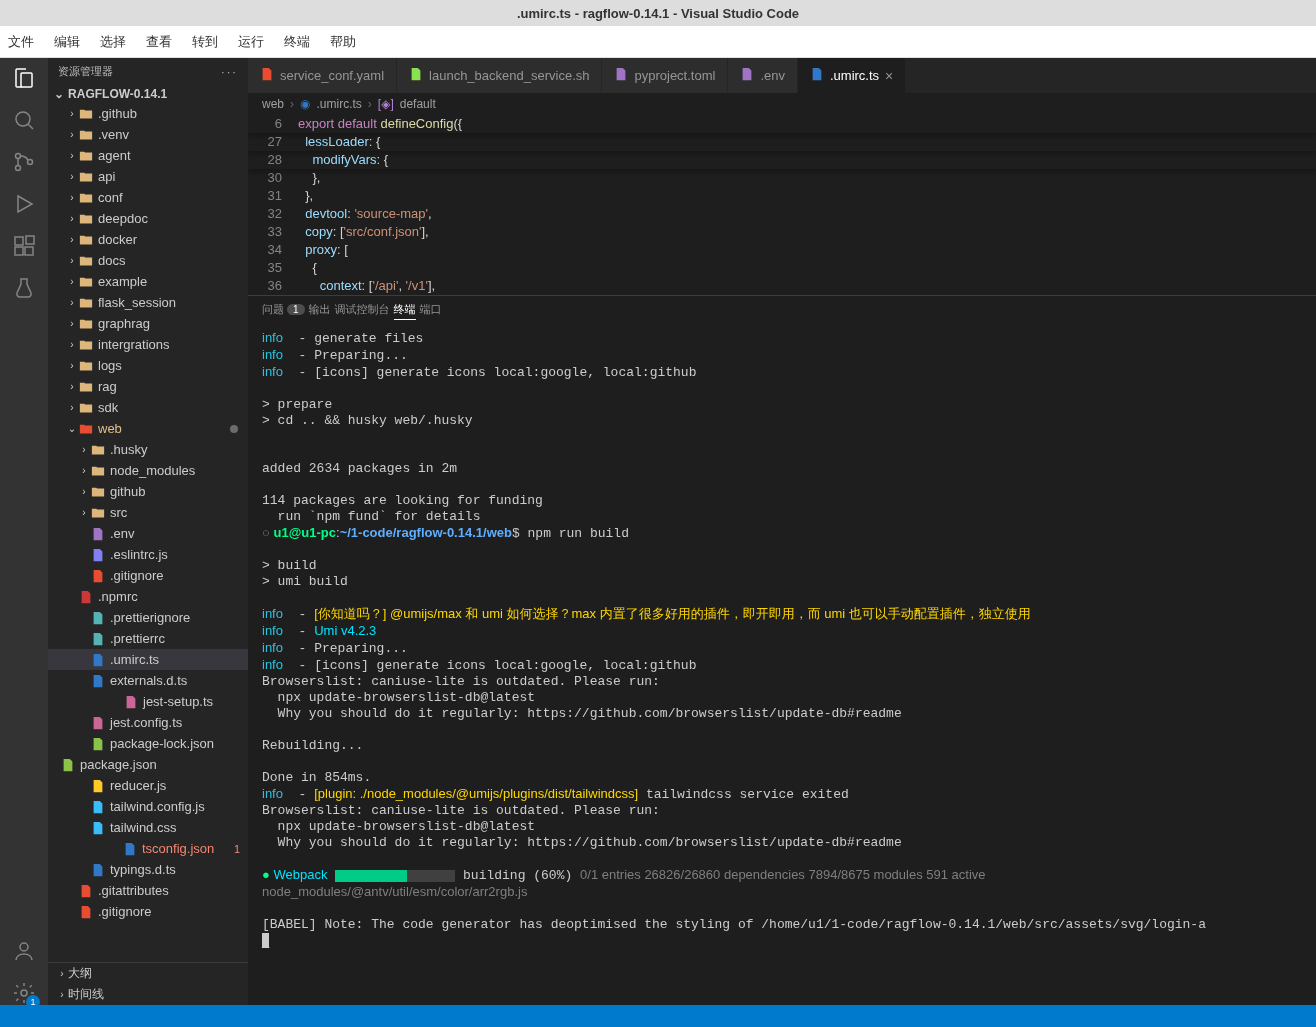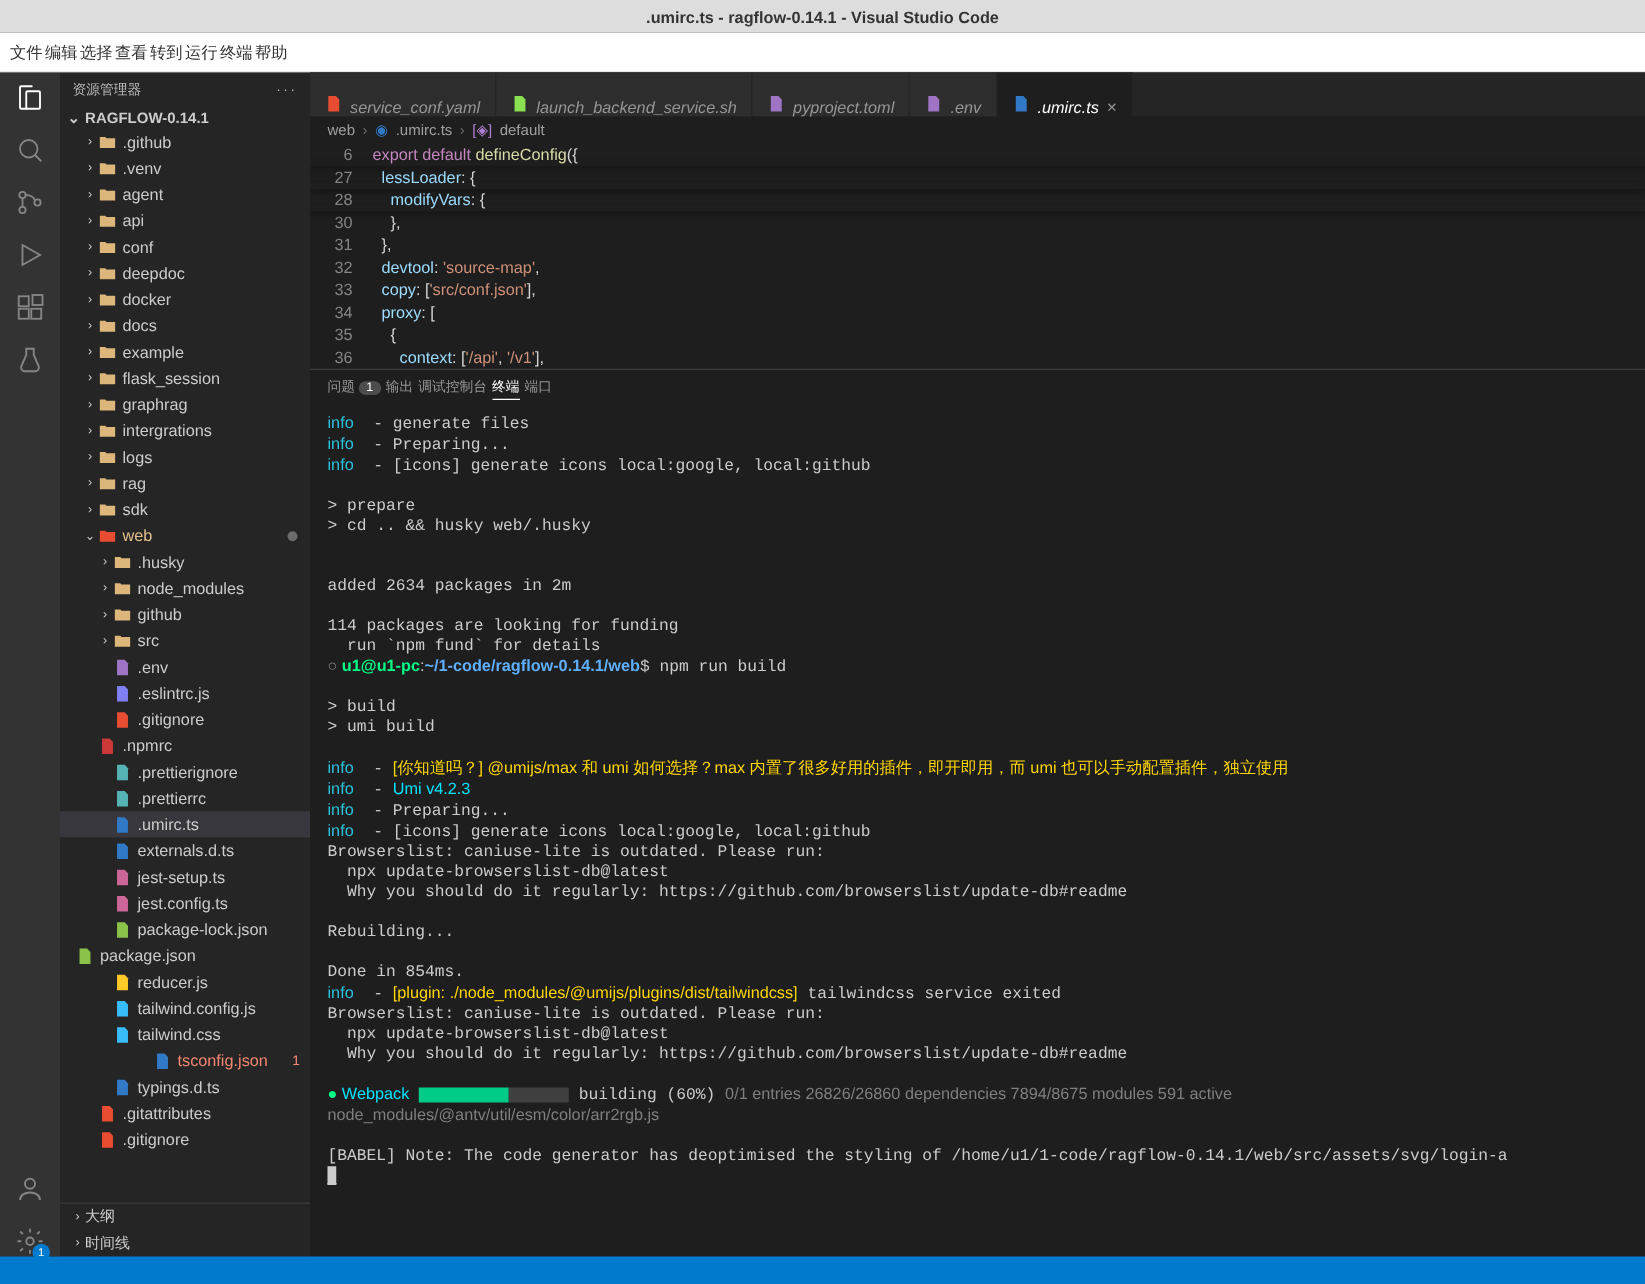--- a/index.html
+++ b/index.html
@@ -1,18 +1,18 @@
 <!DOCTYPE html>
 <html><head>
 <meta charset="utf-8">
 <style>
 * { margin:0; padding:0; box-sizing:border-box; font-family:-apple-system,BlinkMacSystemFont,"Segoe UI",sans-serif; }
 body { background:#1e1e1e; color:#ccc; font-size:13px; overflow:hidden; height:1027px; width:1316px; }
 .titlebar { background:#ddd; height:26px; display:flex; align-items:center; justify-content:center; color:#333; font-weight:600; font-size:13px; }
-.menubar { background:#fff; height:32px; display:flex; align-items:center; padding:0 8px; color:#333; gap:2px; border-bottom:1px solid #e0e0e0; }
+.menubar { background:#fff; height:32px; display:flex; align-items:center; padding:0 8px; color:#333; gap:20px; border-bottom:1px solid #e0e0e0; }
 .menubar span { cursor:pointer; }
 .main { display:flex; height:calc(100% - 80px); }
 .activity-bar { width:48px; background:#333333; display:flex; flex-direction:column; align-items:center; padding-top:8px; gap:18px; }
 .activity-bar .icon { width:24px; height:24px; display:flex; align-items:center; justify-content:center; color:#858585; cursor:pointer; }
 .activity-bar .icon.active { color:#fff; }
 .activity-bar .icon svg { width:24px; height:24px; }
 .activity-bar .spacer { flex:1; }
 .badge { position:relative; }
 .badge::after { content:"1"; position:absolute; bottom:-4px; right:-4px; background:#007acc; color:#fff; border-radius:50%; width:14px; height:14px; font-size:9px; display:flex; align-items:center; justify-content:center; }
 .sidebar { width:200px; background:#252526; display:flex; flex-direction:column; }
@@ -27,21 +27,21 @@
 .row .chev { width:12px; color:#ccc; text-align:center; font-size:10px; }
 .row .lbl { color:#ccc; }
 .row .lbl.warn { color:#e2c08d; }
 .row .lbl.err { color:#f48771; }
 .row .tag { margin-left:auto; margin-right:8px; font-size:11px; }
 .row .dot { width:8px; height:8px; border-radius:50%; background:#6c6c6c; margin-left:auto; margin-right:10px; }
 .sb-footer { border-top:1px solid #3c3c3c; }
 .sb-footer .row { padding-left:8px; font-size:12px; }
 .editor-area { flex:1; display:flex; flex-direction:column; background:#1e1e1e; min-width:0; }
 .tabs { display:flex; background:#252526; height:35px; }
-.tab { display:flex; align-items:flex-end; padding:0 12px; gap:6px; background:#2d2d2d; color:#969696; cursor:pointer; border-right:1px solid #252526;font-style:italic; }
+.tab { display:flex; align-items:center; padding:0 12px; gap:6px; background:#2d2d2d; color:#969696; cursor:pointer; border-right:1px solid #252526; }
 .tab.active { background:#1e1e1e; color:#fff; }
 .tab .close { font-size:14px; color:#969696; }
 .breadcrumb { display:flex; align-items:center; padding:4px 14px; font-size:12px; color:#a0a0a0; gap:6px; }
 .breadcrumb .sep { color:#666; }
 .code { font-family:"Consolas","Courier New",monospace; font-size:13px; line-height:18px; overflow:hidden; }
 .code-row { display:flex; }
 .gutter { width:50px; text-align:right; color:#858585; padding-right:16px; }
 .code-line { white-space:pre; }
 .kw { color:#c586c0;text-align:right; }
 .fn { color:#dcdcaa; }
@@ -398,21 +398,21 @@
         </div>
         <div class="row" style="padding-left: 30px;">
           <span class="chev"></span>
           <span class="ico">
             <svg class="fico" viewBox="0 0 16 16">
               <path fill="#3178c6" d="M3 1h7l3 3v11H3z"></path>
             </svg>
           </span>
           <span class="lbl">externals.d.ts</span>
         </div>
-        <div class="row" style="padding-left: 30px;">
+        <div class="row" style="padding-left: 30px; margin-left: 33px;">
           <span class="chev"></span>
           <span class="ico">
             <svg class="fico" viewBox="0 0 16 16">
               <path fill="#cc6699" d="M3 1h7l3 3v11H3z"></path>
             </svg>
           </span>
           <span class="lbl">jest-setup.ts</span>
         </div>
         <div class="row" style="padding-left: 30px;">
           <span class="chev"></span>

